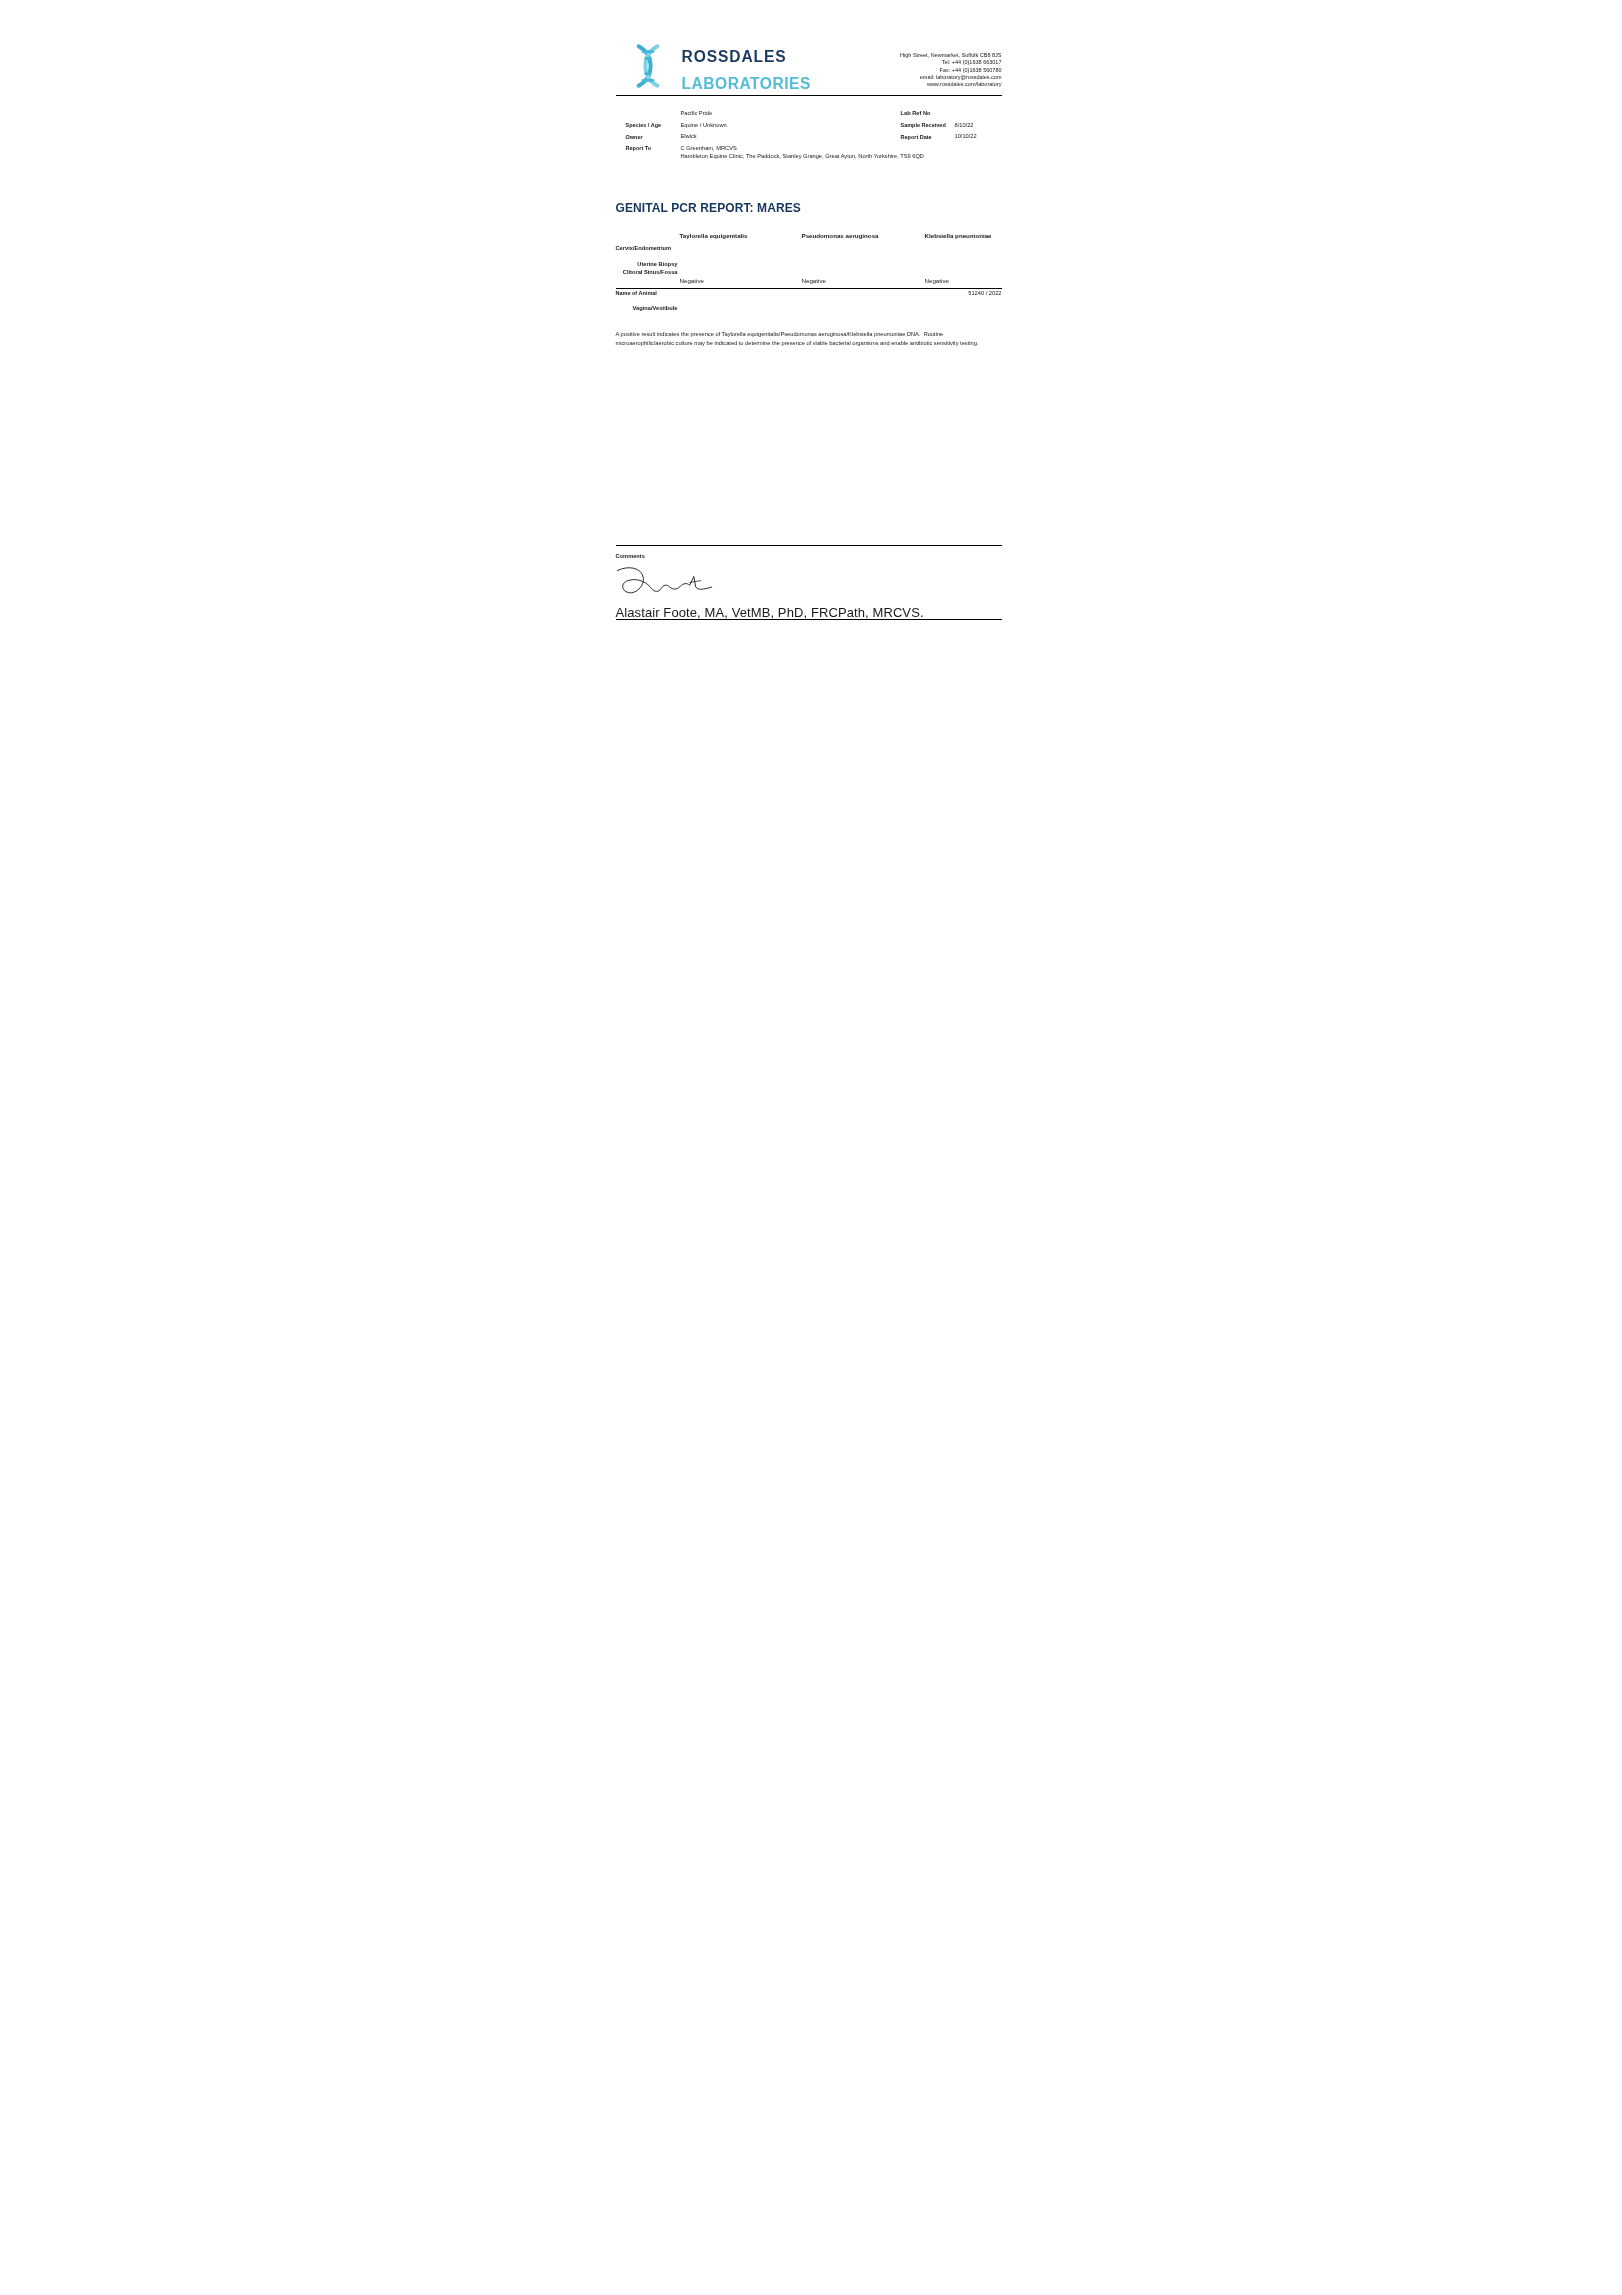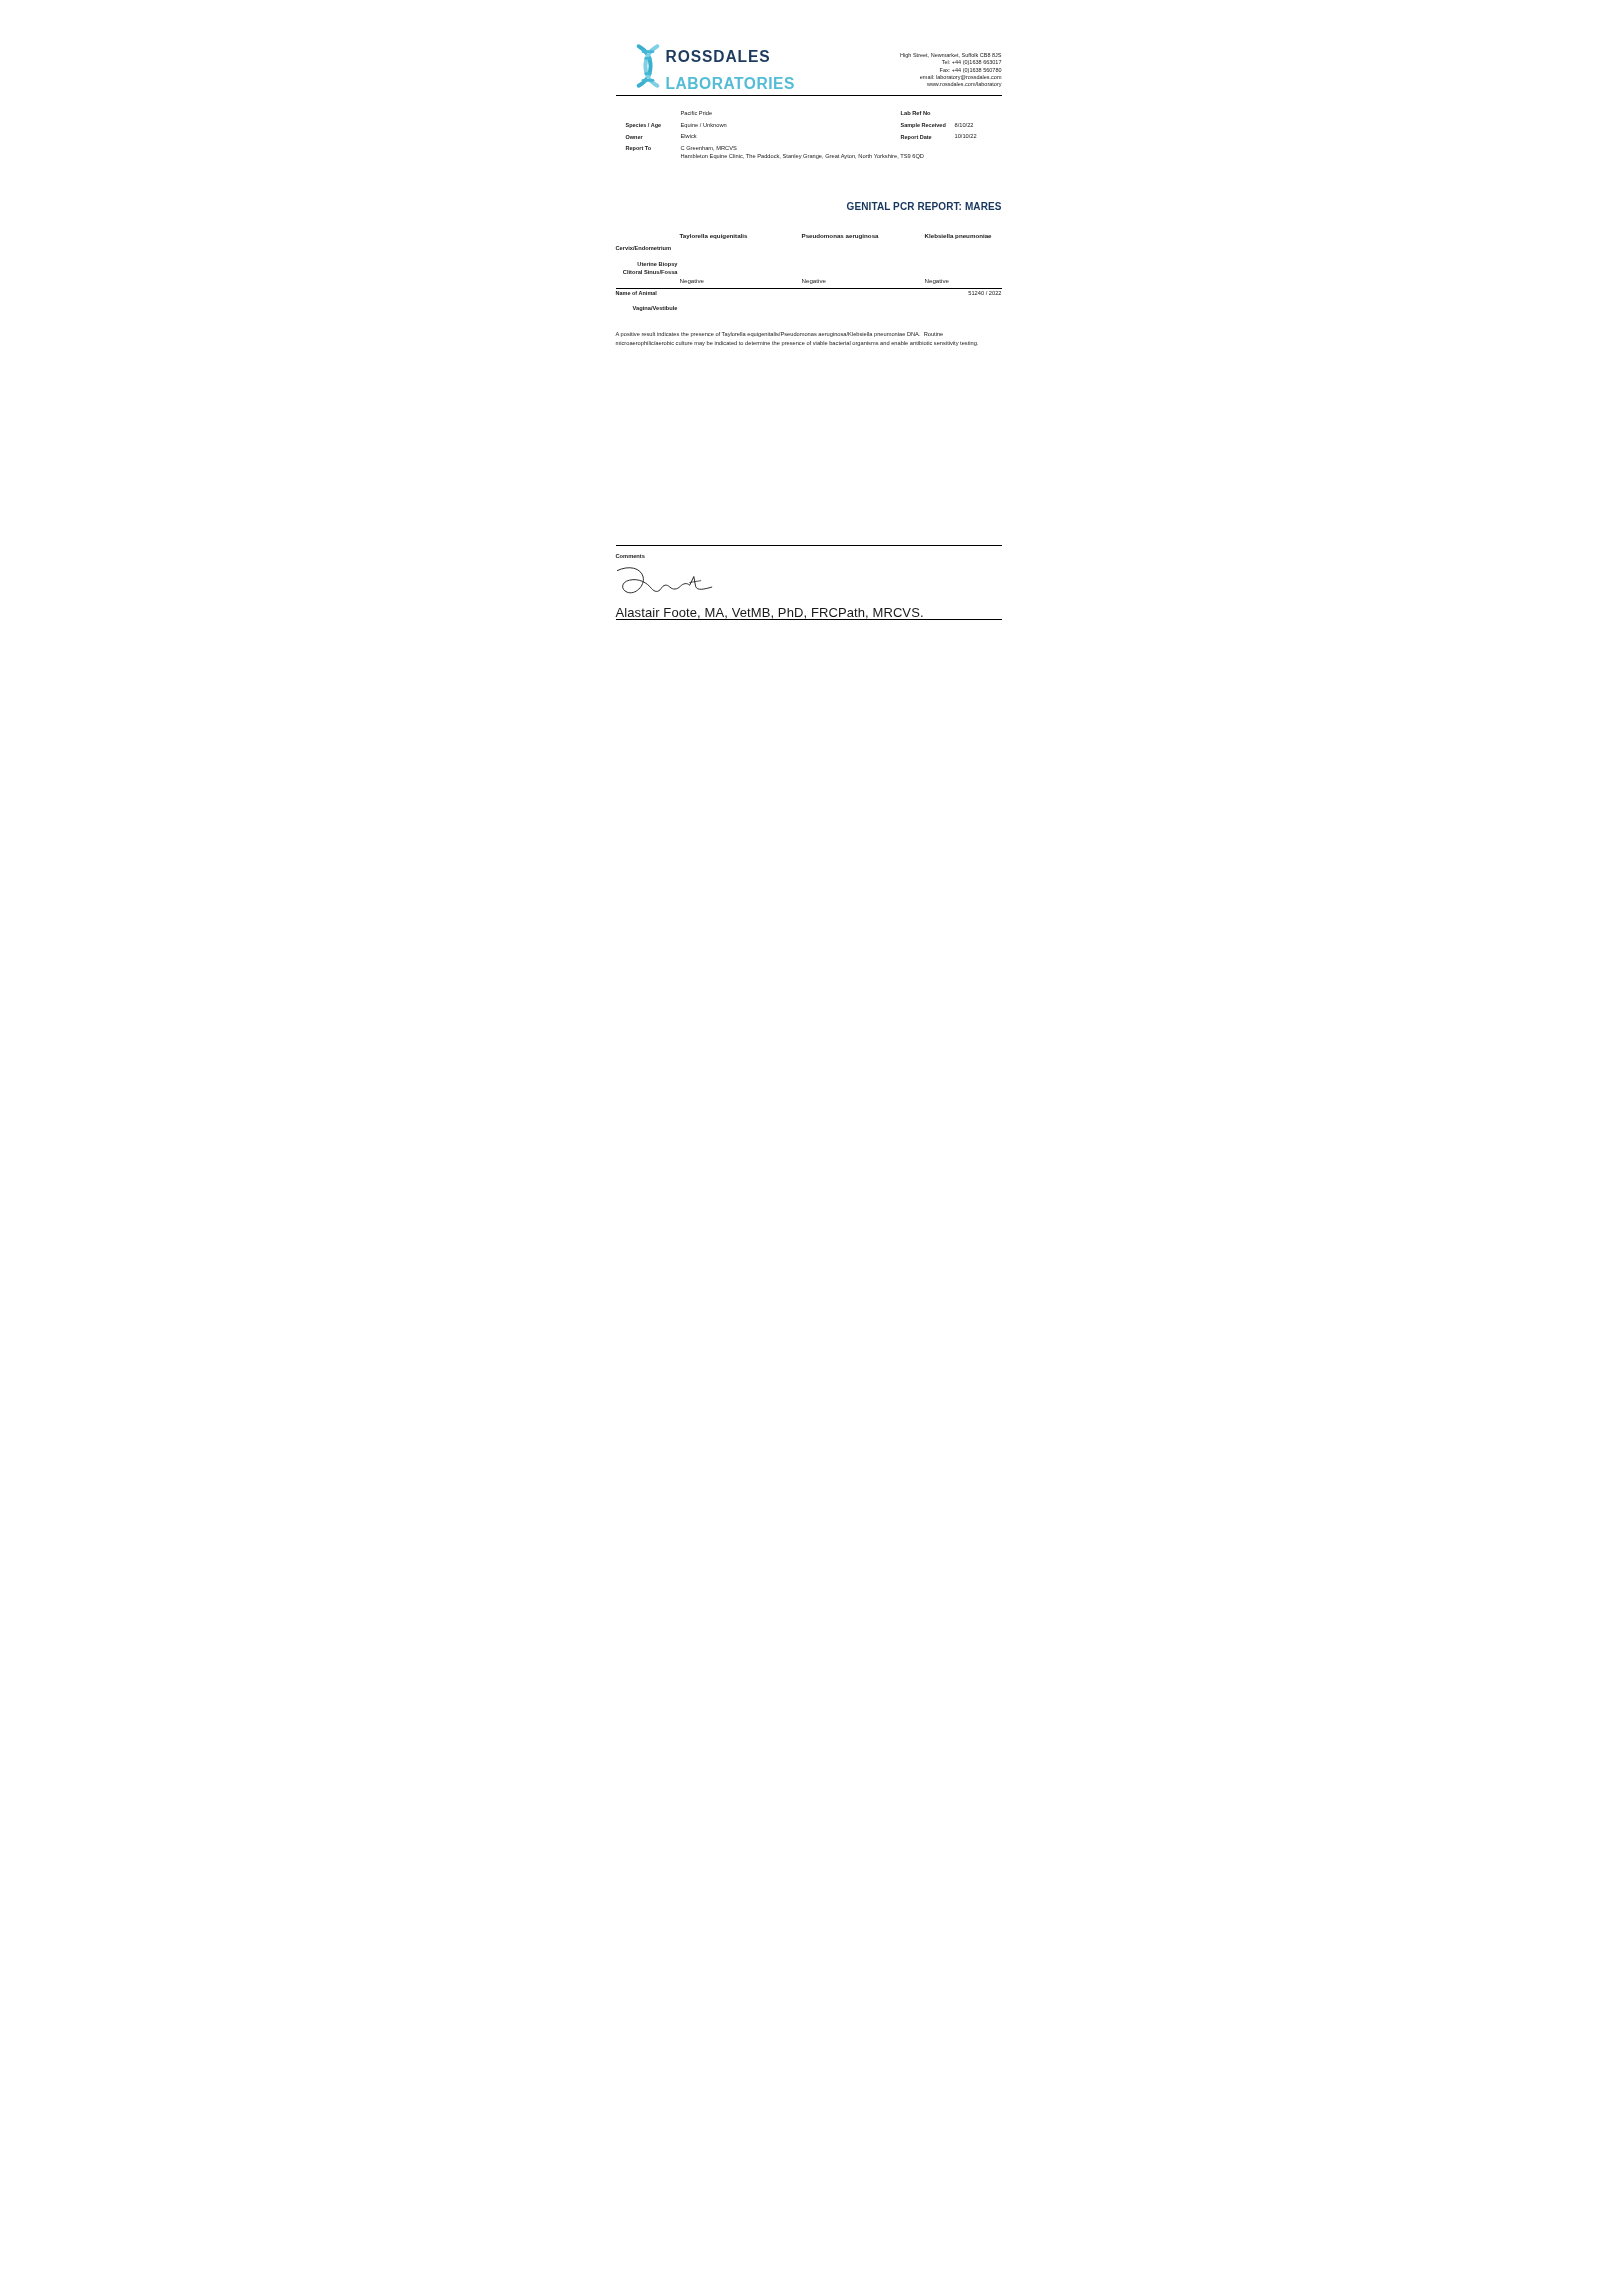--- a/index.html
+++ b/index.html
@@ -9,21 +9,21 @@
     position: relative;
     width: 505px;
     height: 714px;
     margin: 0 auto;
     background: #ffffff;
     overflow: hidden;
   }
   .abs { position: absolute; }
 
   
-  .header-logo { left: 72px; top: 44px; display: flex; align-items: flex-start; gap: 1px; }
+  .header-logo { left: 72px; top: 44px; display: flex; align-items: flex-start; gap: 17px; }
   .brand-text { padding-top: 4.6px; }
   .brand-line1 {
     font-size: 15.6px; font-weight: bold; letter-spacing: 0.9px;
     color: #1d3a5f; line-height: 1.0;
   }
   .brand-line2 {
     font-size: 15.6px; font-weight: bold; letter-spacing: 0.5px;
     color: #53bcd6; line-height: 1.05; margin-top: 12px;
   }
   .address-block {
@@ -46,22 +46,22 @@
   .i-repto-v   { left: 122px; top: 145px; }
   .i-repto-a   { left: 122px; top: 153px; }
   .i-labref-l  { left: 342px; top: 110px; font-size: 5.7px; }
   .i-sample-l  { left: 342px; top: 122px; }
   .i-sample-v  { left: 396px; top: 122px; }
   .i-repdate-l { left: 342px; top: 134px; }
   .i-repdate-v { left: 396px; top: 133px; }
 
   
   .report-title {
-    left: 57px; right: 62px; top: 201px; text-align: right;
-    font-size: 10px; font-weight: bold; color: #17365d; letter-spacing: 0.1px;
+    left: 57px; right: 62px; top: 201px; text-align: left;
+    font-size: 12px; font-weight: bold; color: #17365d; letter-spacing: 0.1px;
   }
 
   
   .table-area { left: 57px; right: 62px; top: 232px; height: 92px; }
   .col-h { position: absolute; top: 0; font-weight: bold; font-size: 6.2px; }
   .col-1 { left: 64px; }
   .col-2 { left: 186px; }
   .col-3 { left: 309px; }
   .row-cervix   { position: absolute; left: 0; top: 13.3px; font-weight: bold; font-size: 5.7px; }
   .row-uterine  { position: absolute; left: 0; width: 62px; top: 28.5px; text-align: right; font-weight: bold; font-size: 5.7px; }

